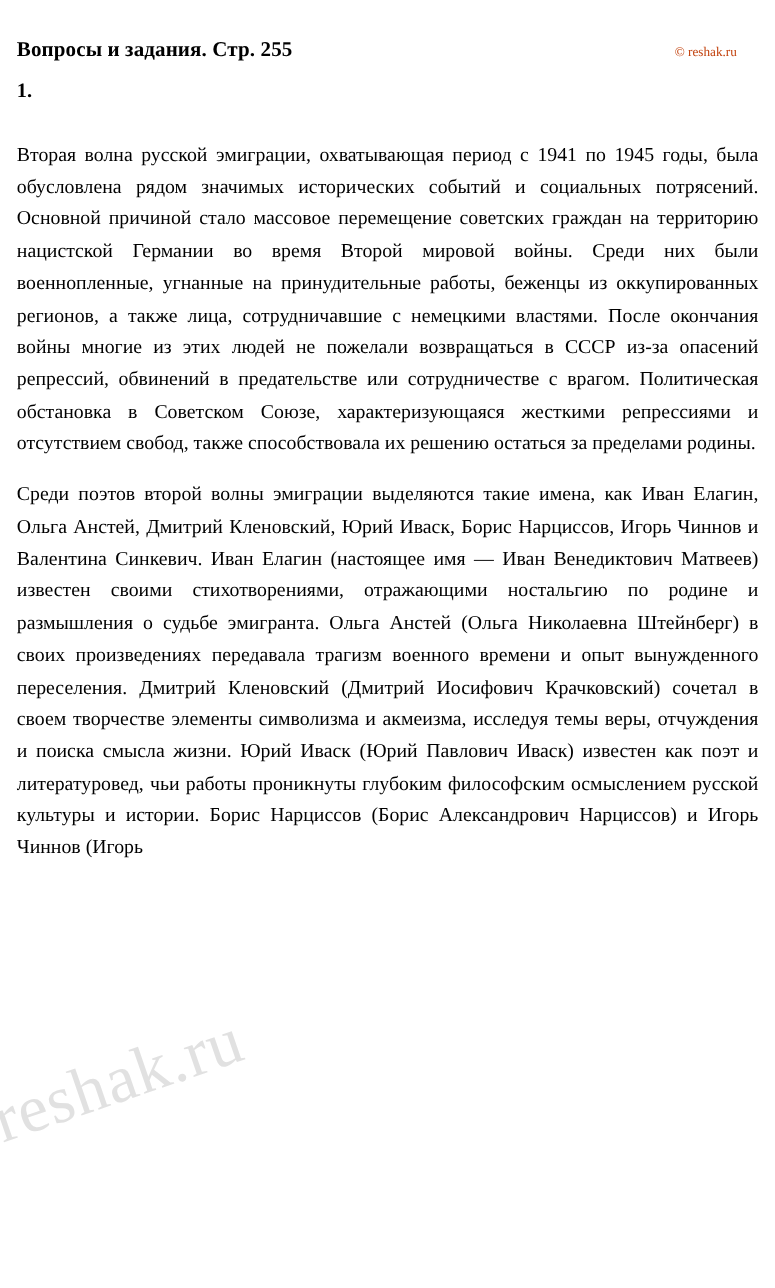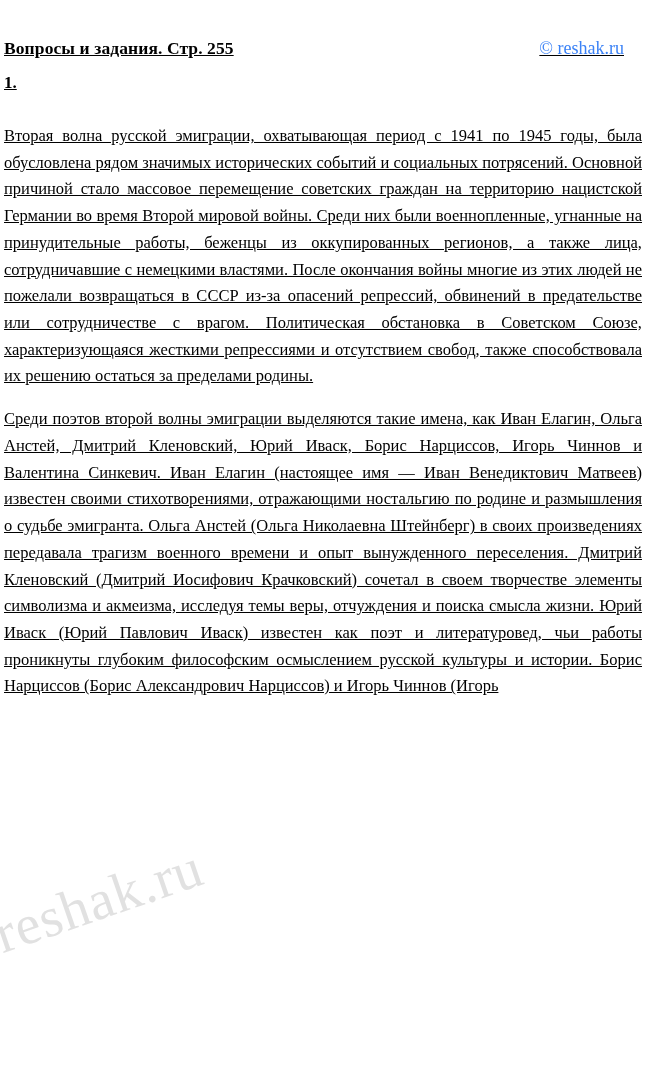--- a/index.html
+++ b/index.html
@@ -13,38 +13,37 @@
     font-family: "Liberation Serif", serif;
     color: #000000;
     position: relative;
     overflow: hidden;
   }
   .page {
     position: relative;
     width: 646px;
     height: 824px;
     box-sizing: border-box;
-    padding: 0 2px;
-    text-decoration: underline;
+    padding: 0 12px;
   }
   .header-row {
     display: flex;
     align-items: baseline;
     justify-content: space-between;
     padding: 6px 2px 0 2px;
   }
   .header-title {
     font-weight: bold;
     font-size: 17.5px;
     letter-spacing: 0.1px;
     white-space: nowrap;
   }
   .watermark-top {
-    font-size: 18px;
-    color: #3b82f6;
+    font-size: 11px;
+    color: #c2410c;
     white-space: nowrap;
     padding-right: 18px;
     margin-top: 32px;
   }
   .task-number {
     font-weight: bold;
     font-size: 17px;
     margin: 14px 0 0 2px;
   }
   .para {

